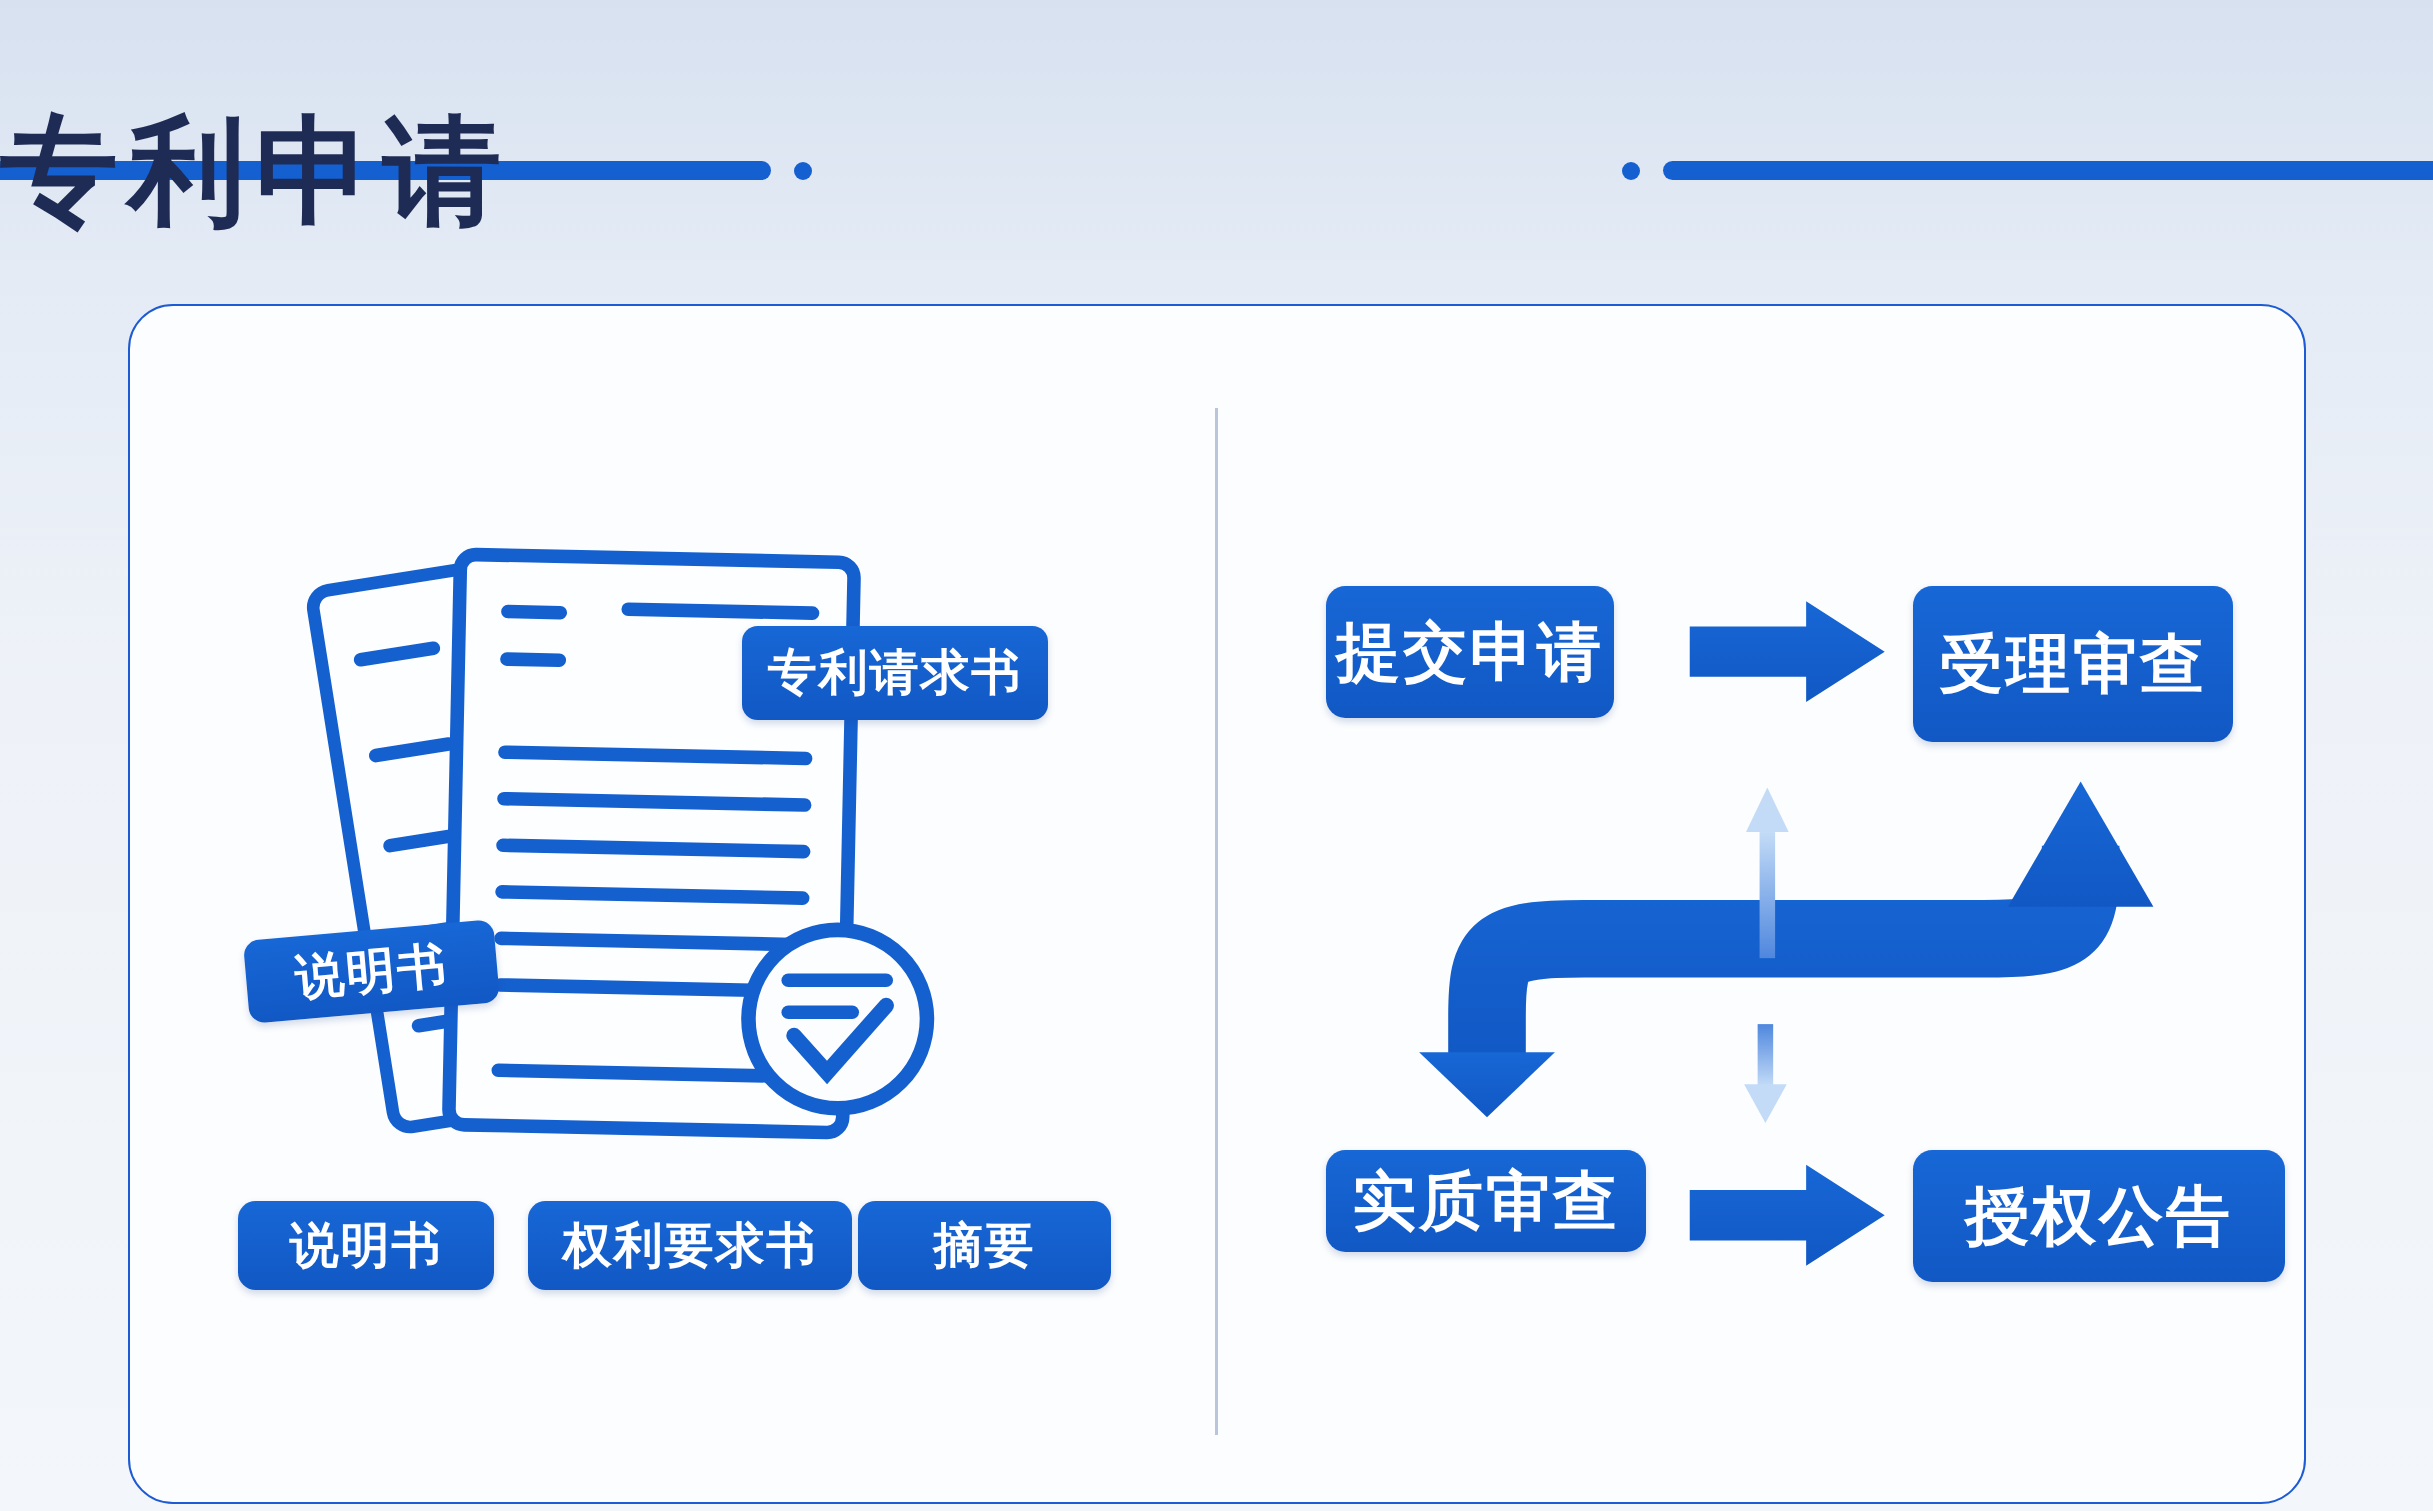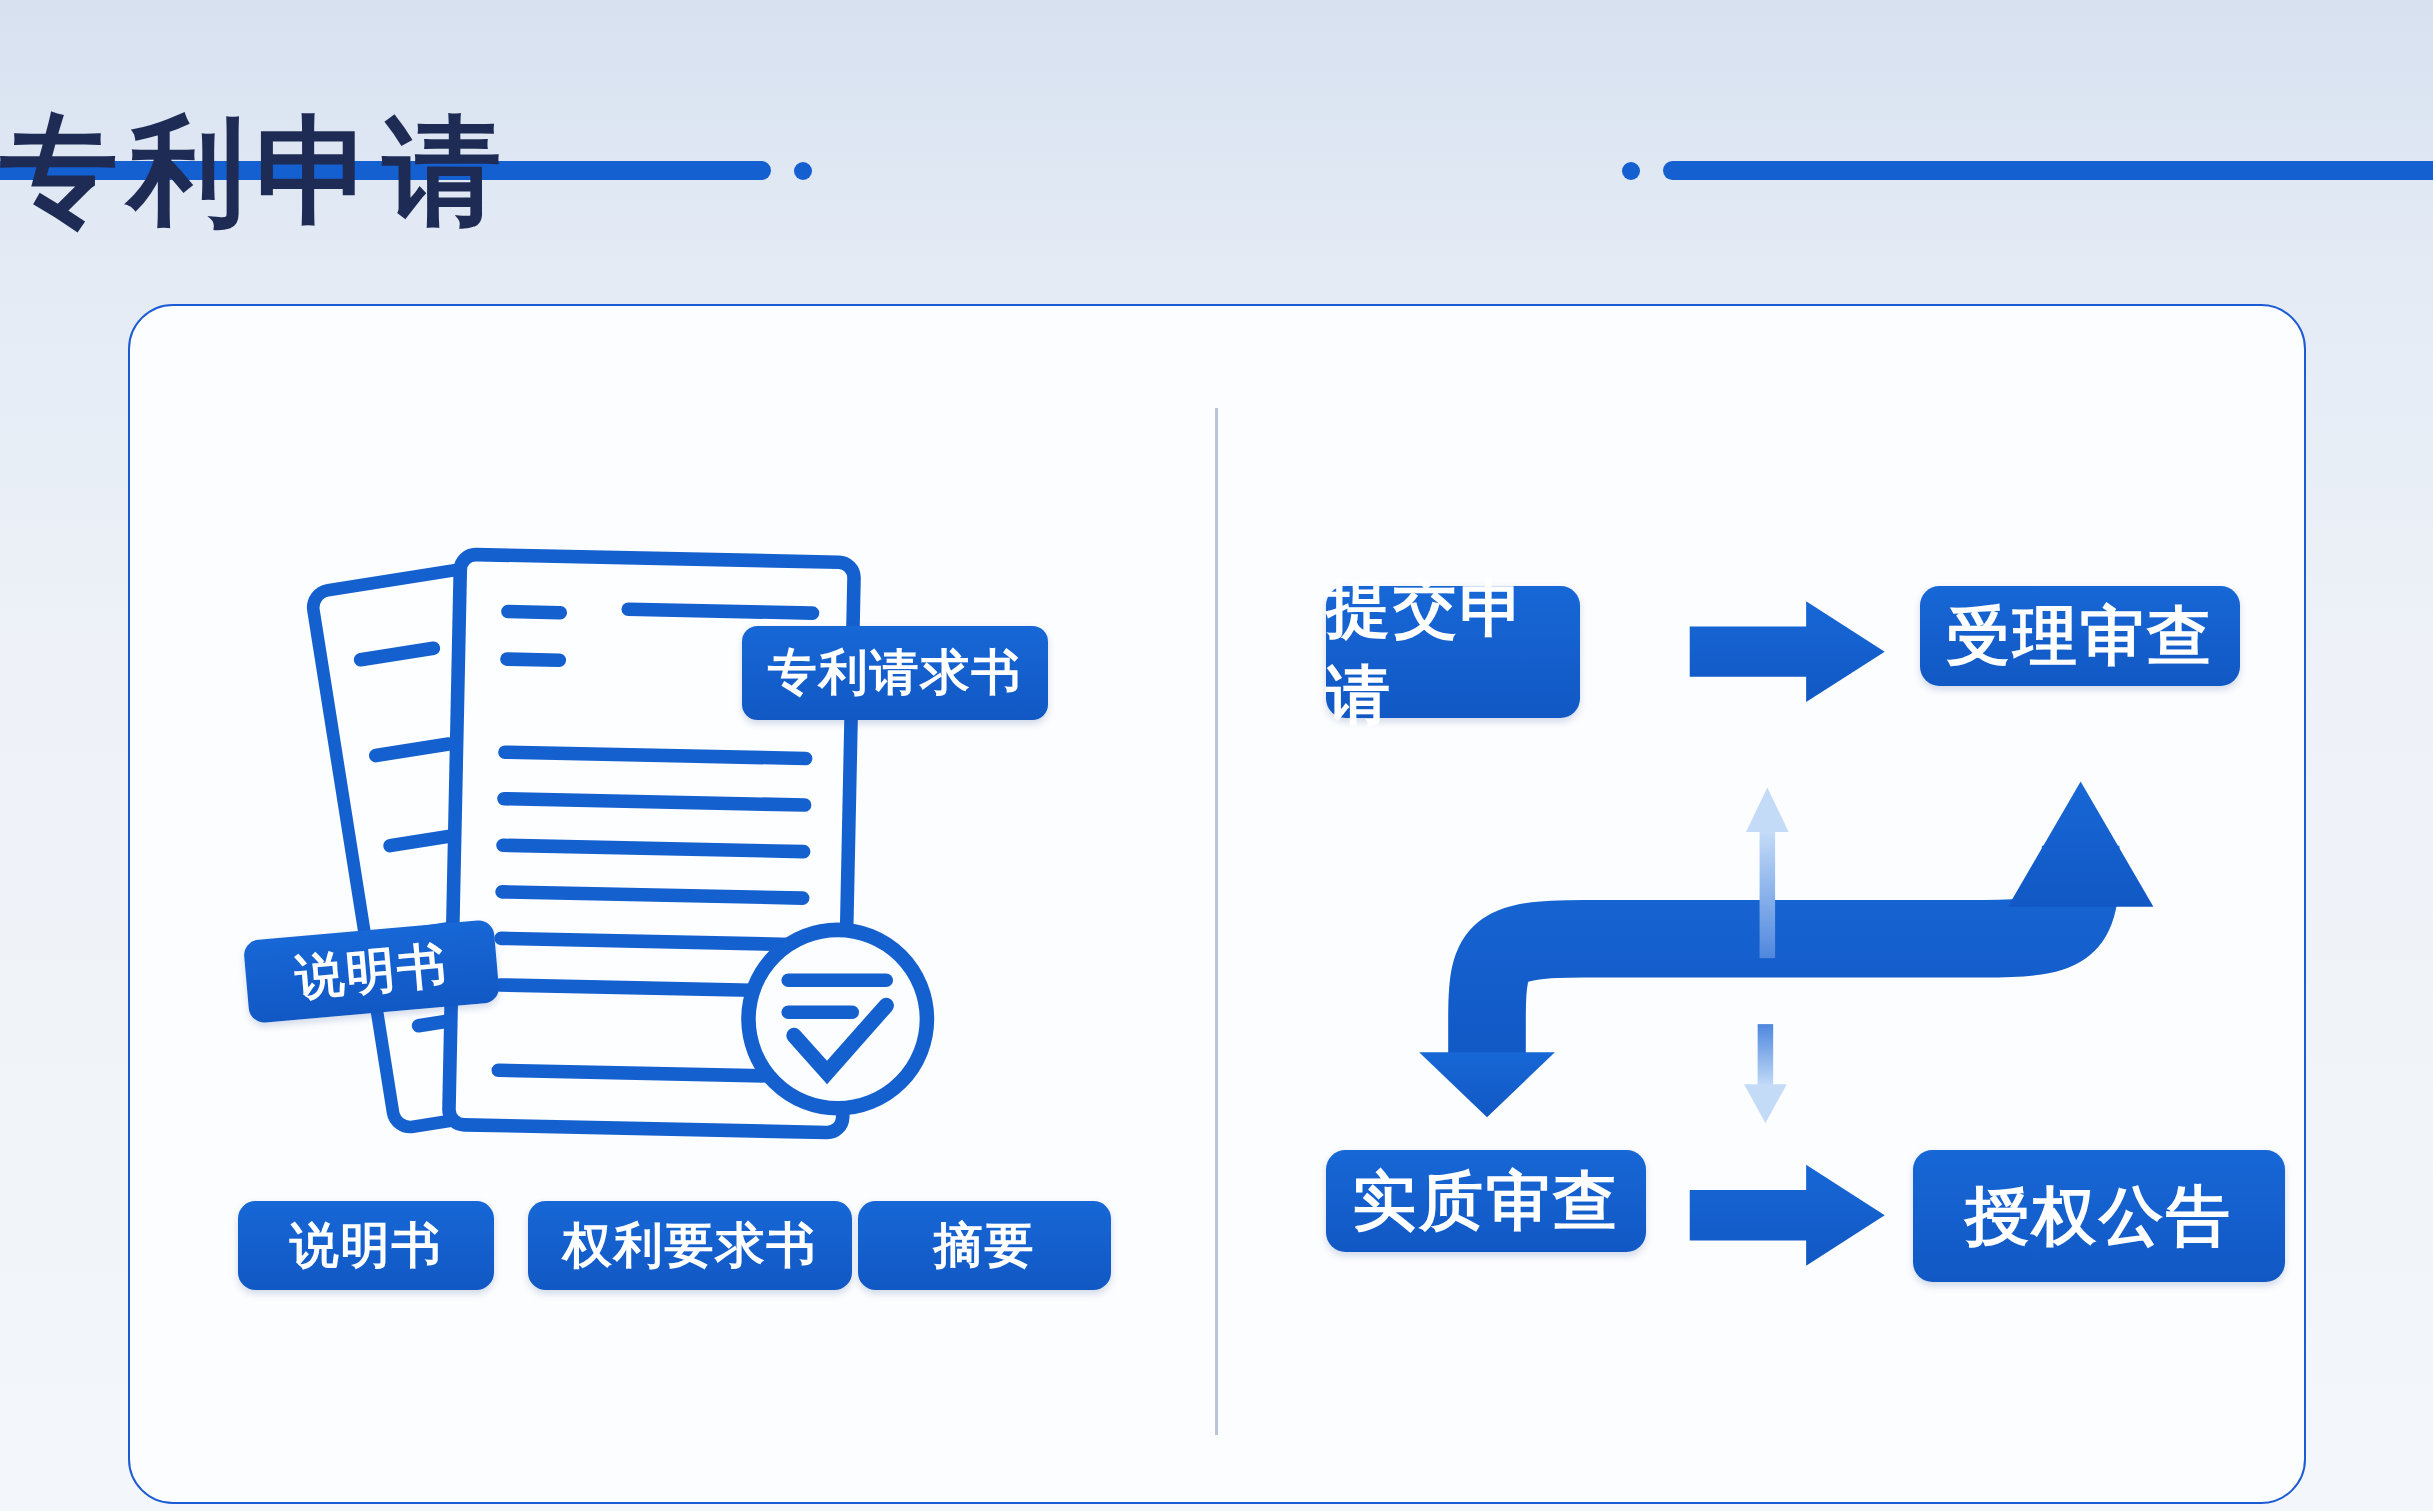--- a/index.html
+++ b/index.html
@@ -41,22 +41,22 @@
   
   .tag-doc-top{left:742px;top:626px;width:306px;height:94px;font-size:49px;letter-spacing:1.9px;}
   .tag-doc-side{left:246px;top:930px;width:251px;height:83px;font-size:49px;letter-spacing:1.9px;transform:rotate(-5deg);}
   .tag-bottom{top:1201px;height:89px;font-size:49px;letter-spacing:1.9px;border-radius:17.5px;}
   .tag-b0{left:238px;width:256px;}
   .tag-b1{left:528px;width:324px;}
   .tag-b2{left:858px;width:253px;}
 
   
   .flow-box{border-radius:19.4px;font-size:64px;letter-spacing:2.9px;}
-  .fb-submit {left:1326px;top:586px;width:254px;height:132px;}
-  .fb-accept {left:1913px;top:586px;width:320px;height:100px;margin-left:7px;}
+  .fb-submit {left:1326px;top:586px;width:288px;height:132px;}
+  .fb-accept {left:1913px;top:586px;width:320px;height:156px;}
   .fb-subst  {left:1326px;top:1150px;width:320px;height:102px;}
   .fb-grant  {left:1913px;top:1150px;width:372px;height:132px;}
 
   svg{display:block;}
 </style>
 </head>
 <body>
 
 <div class="abs deco-line left"></div>
 <div class="abs deco-dot  left"></div>

